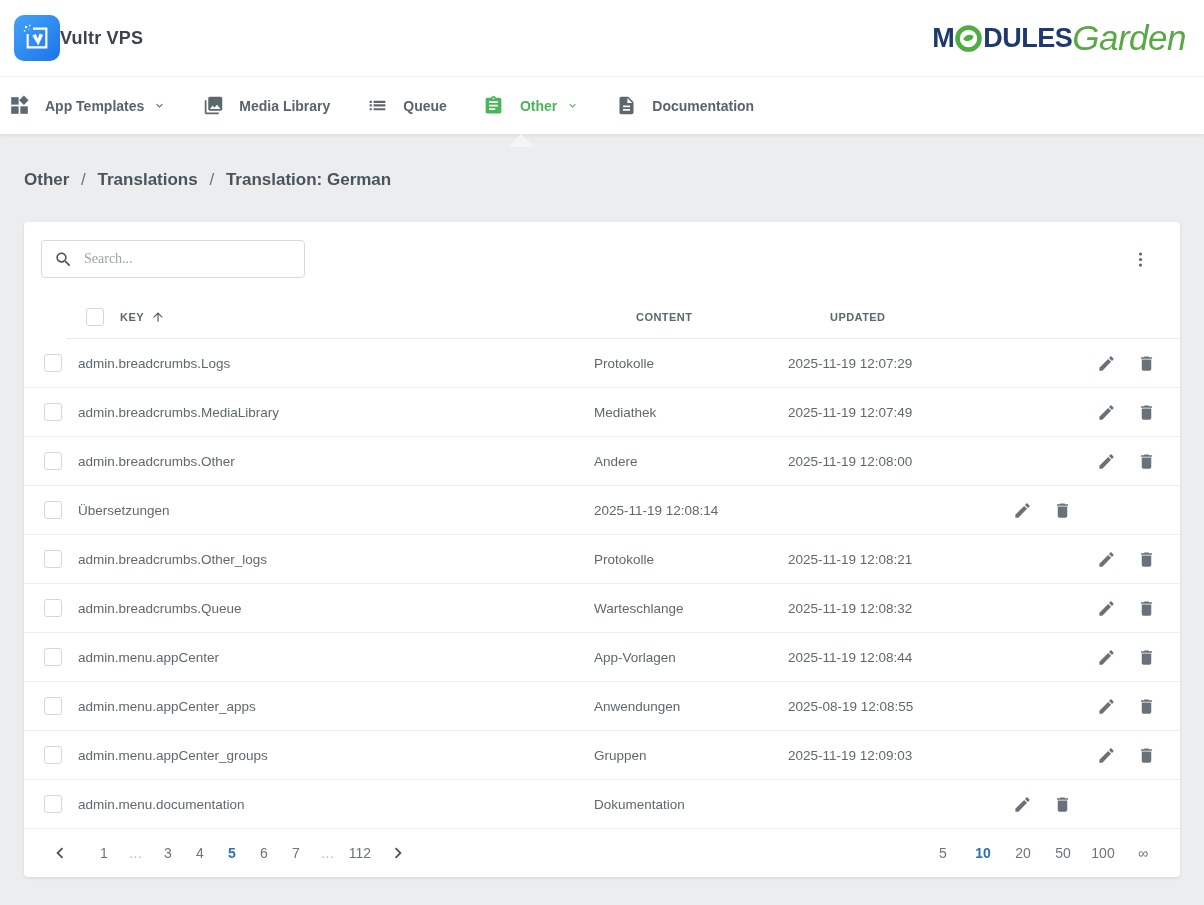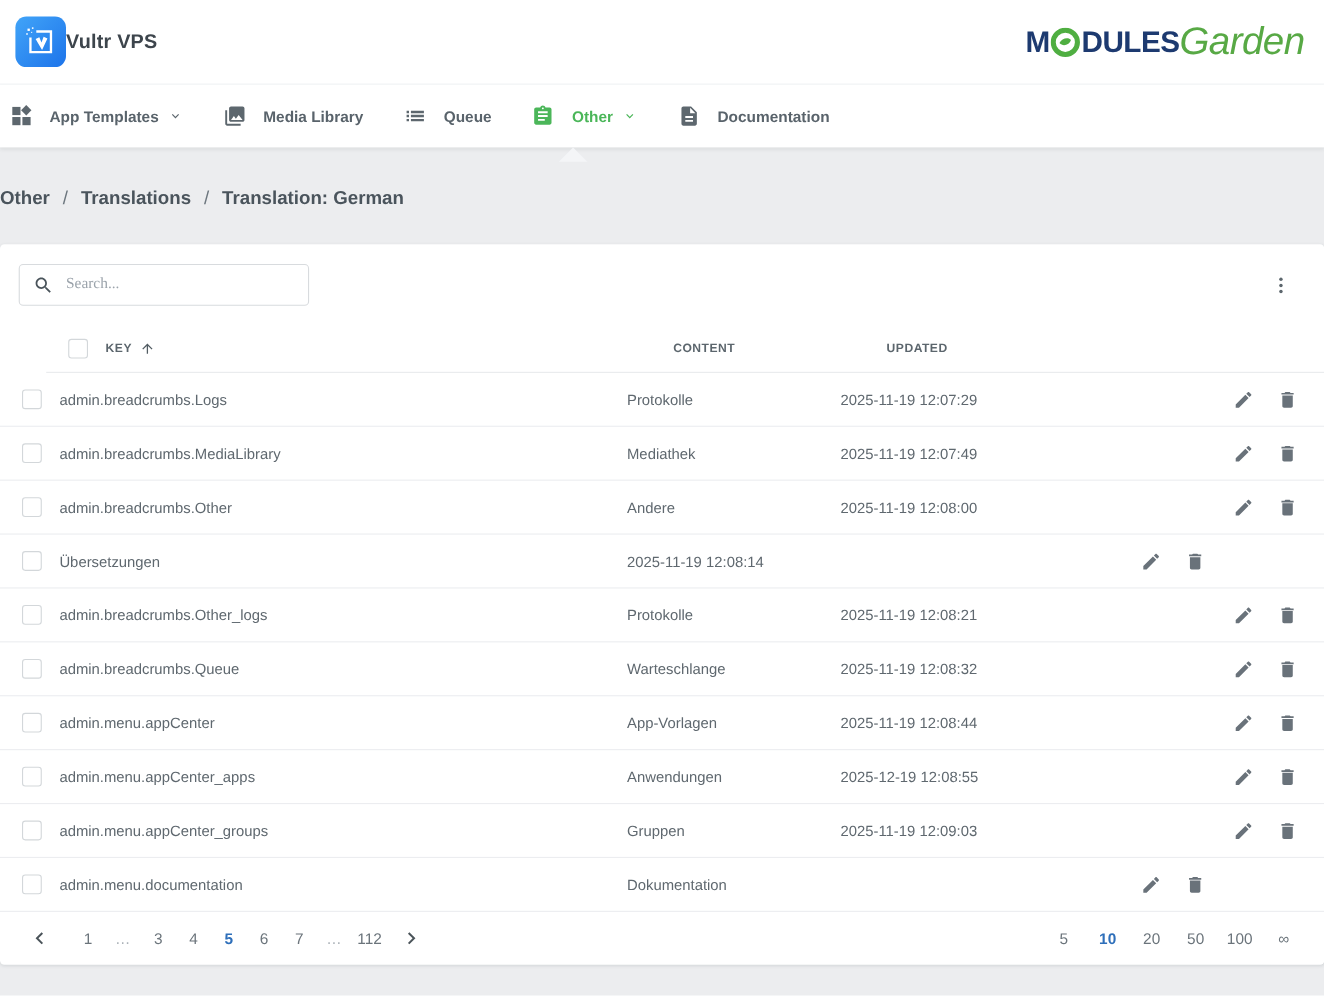--- a/index.html
+++ b/index.html
@@ -39,21 +39,21 @@
   .nav-item .nicon { width:22px; height:22px; margin-right:15px; display:flex; align-items:center; justify-content:center; }
   .nav-item .chev { margin-left:9px; display:flex; }
   .nav-item.active { color:#4bb659; }
   .nav-caret {
     position:absolute; left:508px; bottom:-13px; width:0; height:0;
     border-left:13px solid transparent; border-right:13px solid transparent;
     border-bottom:13px solid #f4f5f7;
   }
 
   
-  .content { padding:0 0; }
+  .content { padding:0 24px; }
   .breadcrumb { padding-top:36px; font-size:17px; font-weight:700; color:#4a545c; }
   .crumb-sep { color:#6c767e; font-weight:400; margin:0 7px; }
   .crumb-link { cursor:pointer; }
 
   .card {
     margin-top:32px; background:#fff; border-radius:4px;
     box-shadow:0 1px 3px rgba(50,60,70,.13);
   }
 
   
@@ -376,21 +376,21 @@
             </button>
           </div>
         </div>
 
         <div class="trow">
           <div>
             <input type="checkbox" style="">
           </div>
           <div>admin.menu.appCenter_apps</div>
           <div>Anwendungen</div>
-          <div>2025-12-19 12:08:55</div>
+          <div>2025-08-19 12:08:55</div>
           <div class="row-actions">
             <button class="icon-btn">
               <svg width="19" height="19" viewBox="0 0 24 24" fill="#69727a">
                 <path d="M3 17.25V21h3.75L17.81 9.94l-3.75-3.75L3 17.25zM20.71 7.04c.39-.39.39-1.02 0-1.41l-2.34-2.34c-.39-.39-1.02-.39-1.41 0l-1.83 1.83 3.75 3.75 1.83-1.83z"></path>
               </svg>
             </button>
             <button class="icon-btn">
               <svg width="19" height="19" viewBox="0 0 24 24" fill="#69727a">
                 <path d="M6 19c0 1.1.9 2 2 2h8c1.1 0 2-.9 2-2V7H6v12zM19 4h-3.5l-1-1h-5l-1 1H5v2h14V4z"></path>
               </svg>

